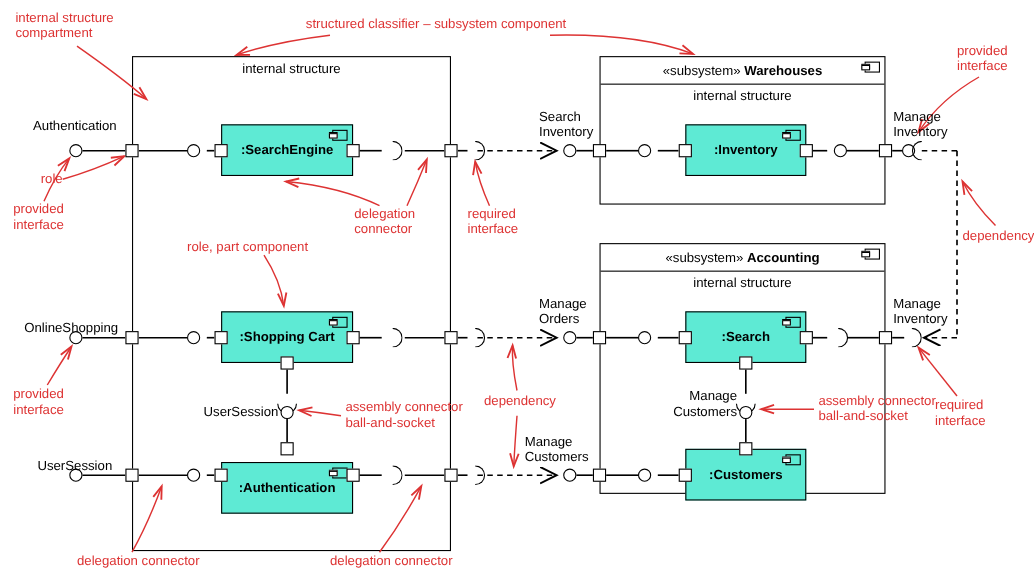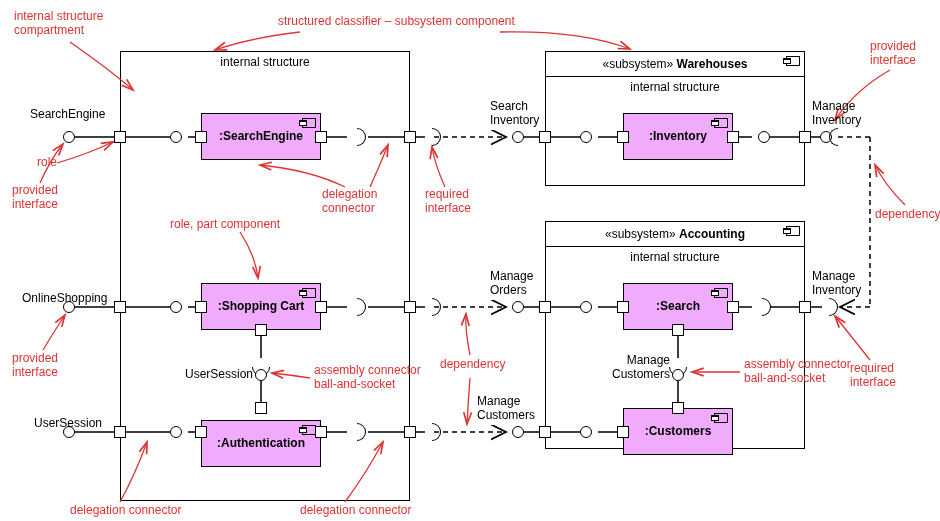--- a/index.html
+++ b/index.html
@@ -26,21 +26,21 @@
   }
   .subsystem-sublabel {
     text-align: center;
     padding: 3px 2px;
   }
   .stereotype { font-size: 12px; }
   .sname { font-weight: bold; font-size: 12px; }
   .component {
     position: absolute;
     border: 1.5px solid #000;
-    background: #f0abfc;
+    background: #5eead4;
   }
   .component .title {
     text-align: center;
     font-weight: bold;
     padding: 15px 4px;
     font-size: 12px;
   }
   .comp-icon {
     position: absolute;
     right: 4px;
@@ -323,21 +323,21 @@
 <div class="port" style="left:261px; top:330px;"></div>
 <div class="half-socket-down" style="left:261px; top:367px;"></div>
 <div class="ball" style="left:261px; top:375px;"></div>
 <div class="port" style="left:261px; top:408px;"></div>
 
 <div class="port" style="left:678px; top:330px;"></div>
 <div class="half-socket-down" style="left:678px; top:367px;"></div>
 <div class="ball" style="left:678px; top:375px;"></div>
 <div class="port" style="left:678px; top:408px;"></div>
 
-<div class="label" style="left:30px; top:108px;">SearchEngine</div>
+<div class="label" style="left:30px; top:108px;">Authentication</div>
 <div class="label" style="left:490px; top:100px;">Search
 Inventory</div>
 <div class="label" style="left:812px; top:100px;">Manage
 Inventory</div>
 <div class="label" style="left:22px; top:292px;">OnlineShopping</div>
 <div class="label" style="left:490px; top:270px;">Manage
 Orders</div>
 <div class="label" style="left:812px; top:270px;">Manage
 Inventory</div>
 <div class="label" style="left:185px; top:368px;">UserSession</div>

